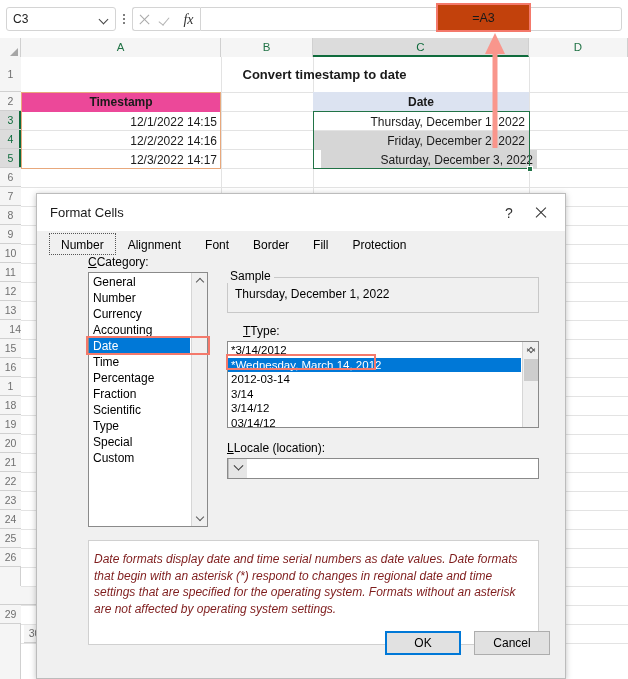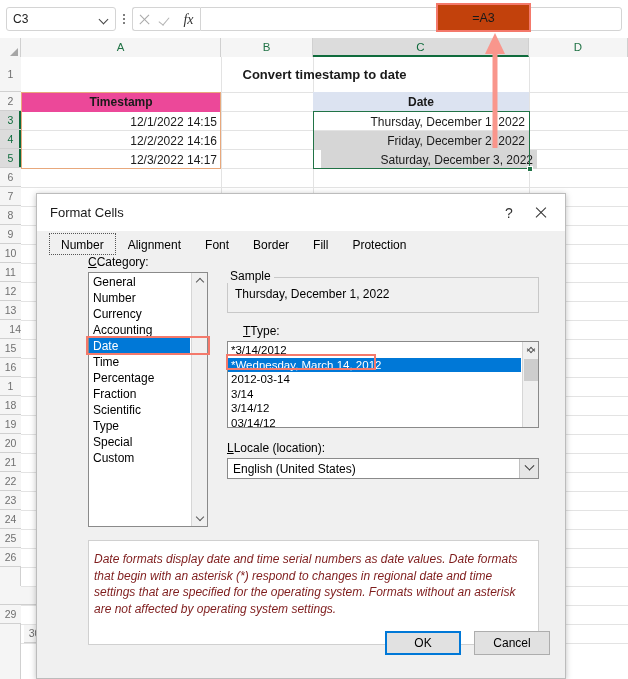--- a/index.html
+++ b/index.html
@@ -433,21 +433,20 @@
           <div class="thumb"></div>
           <div class="arw down"></div>
         </div>
       </div>
       <div class="annot-type"></div>
 
       <div class="lbl" style="left:190px; top:186px;">
         <u>L</u><span>Locale (location):</span>
       </div>
       <div class="localesel">
-        <span class="v">English (United States)</span>
         <span class="db"></span>
       </div>
 
       <div class="descbox"></div>
       <div class="desctext">Date formats display date and time serial numbers as date values.  Date formats that begin with an asterisk (*) respond to changes in regional date and time settings that are specified for the operating system. Formats without an asterisk are not affected by operating system settings.</div>
 
       <div class="footer">
         <div class="okbtn">OK</div>
         <div class="cancelbtn">Cancel</div>
       </div>

